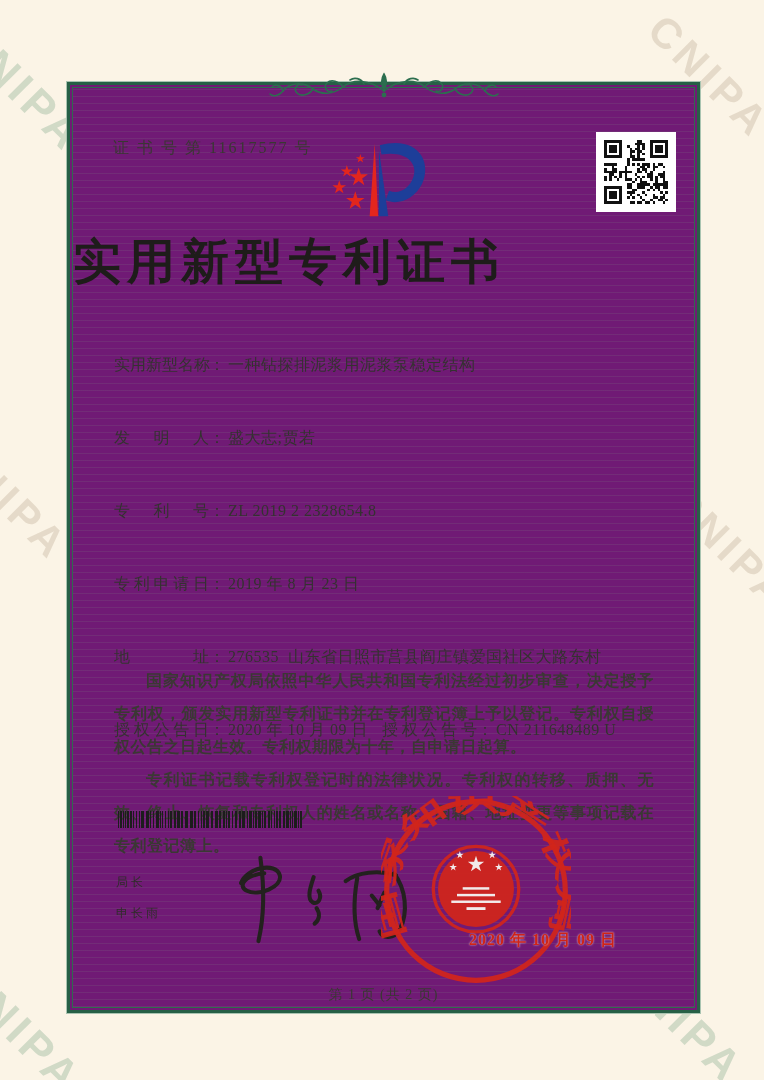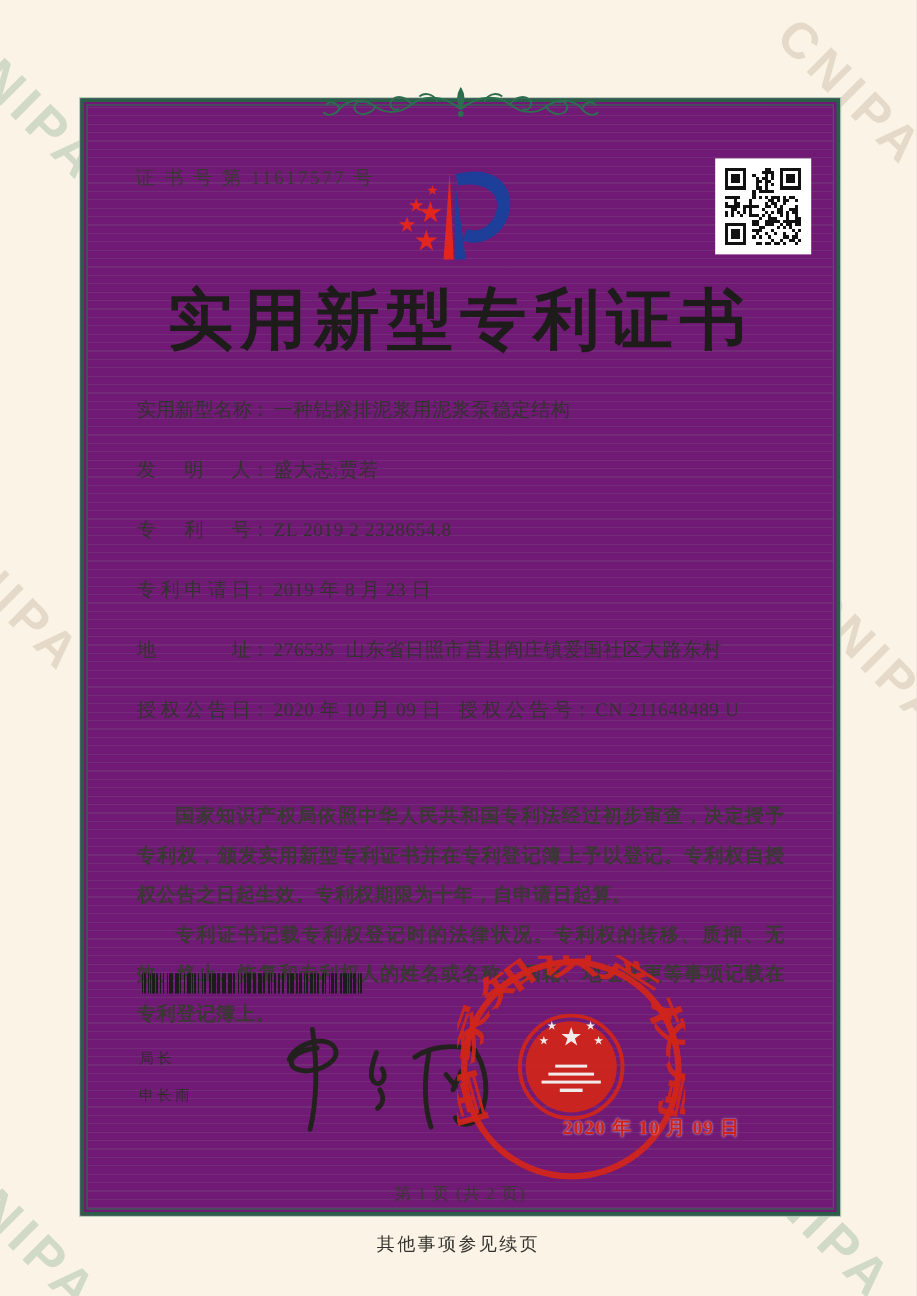--- a/index.html
+++ b/index.html
@@ -43,30 +43,30 @@
     position:absolute; left:40px; top:50px;
     font-size:16px; letter-spacing:2px; color:#3a3733;
   }
 
   .logo { position:absolute; left:50%; top:40px; transform:translateX(-50%); width:152px; height:102px; }
 
   .qr-patch { position:absolute; right:18px; top:44px; width:80px; height:80px; background:#fff; padding:3px; }
   .qr-patch svg { width:74px; height:74px; display:block; }
 
   .title {
-    position:absolute; left:0; right:0; top:142px; text-align:center;
-    font-size:55px; font-weight:bold; letter-spacing:6px; color:#1e1c1a;
+    position:absolute; left:0; right:0; top:142px; text-align:left;
+    font-size:48px; font-weight:bold; letter-spacing:6px; color:#1e1c1a;
     font-family:"Liberation Serif","DejaVu Serif",serif;
   }
 
   .fields { position:absolute; left:41px; right:38px; top:244px; }
   .f-row { position:relative; margin-bottom:29px; font-size:16px; white-space:nowrap; }
   .f-label {
     display:inline-block; width:95px; vertical-align:bottom;
-    text-align:justify; text-align-last:justify; color:#343230;
+    text-align:justify; text-align-last:justify; color:#343230;margin-top:23px;
   }
   .f-colon { display:inline-block; color:#343230; }
   .f-value { display:inline-block; margin-left:3px; color:#343230; white-space:pre-wrap; letter-spacing:0.5px; }
   .f-pair2 { position:absolute; left:268px; top:0; }
 
   .paras { position:absolute; left:41px; right:40px; top:576px;font-weight:bold; }
   .paras p {
     font-size:16px; line-height:33px; text-indent:2em; color:#3a3833;
     text-align:justify; letter-spacing:0.5px;
   }
@@ -465,15 +465,14 @@
           </g>
         </svg>
       </div>
       <div class="seal-date">2020 年 10 月 09 日</div>
 
       <div class="page-num">第 1 页 (共 2 页)</div>
 
     </div>
   </div>
 
-  <div class="cont-note">其他事项参见续页</div>
 
 </div>
 
 </body></html>

